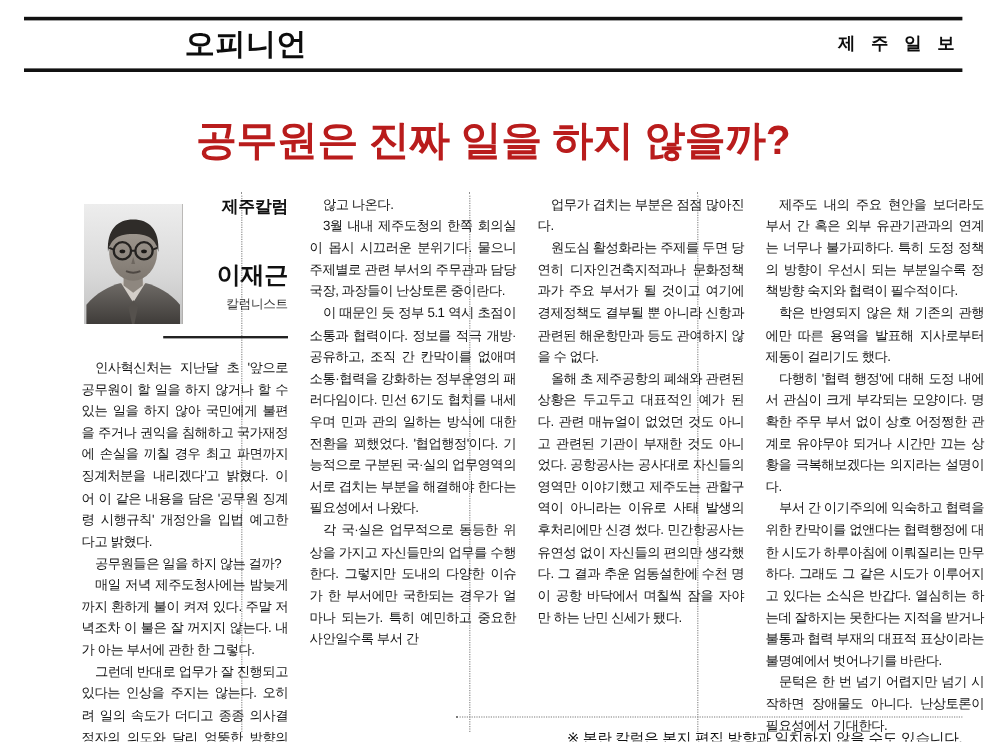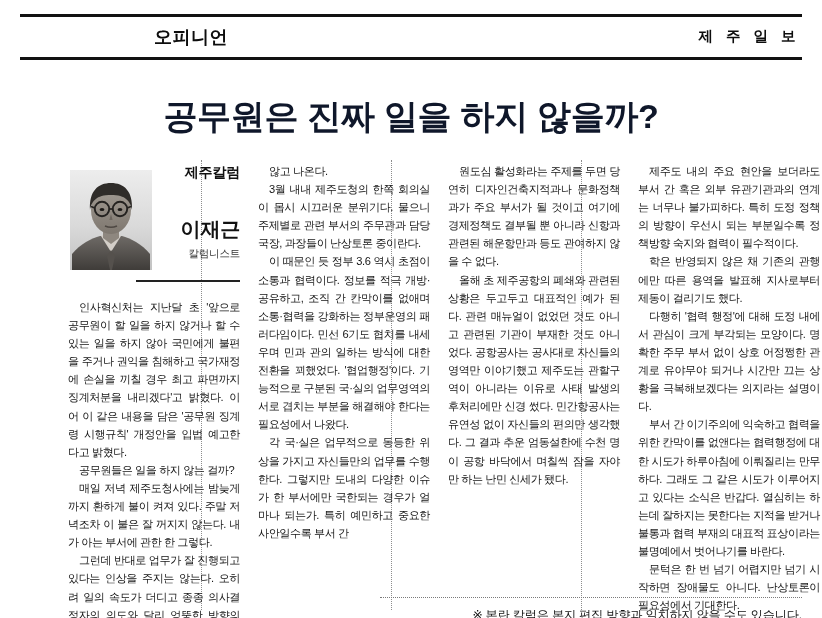--- a/index.html
+++ b/index.html
@@ -33,21 +33,21 @@
   }
   .masthead-inner {
     position: relative;
     height: 100%;
   }
   .section-title {
     position: absolute;
     left: 134px;
     top: 50%;
     transform: translateY(-52%);
-    font-size: 18px;
+    font-size: 25px;
     font-weight: bold;
     letter-spacing: 0.5px;
     color: #0d0d0d;
     white-space: nowrap;
   }
   .paper-name {
     position: absolute;
     right: 2px;
     top: 50%;
     transform: translateY(-52%);
@@ -57,21 +57,21 @@
     color: #0d0d0d;
     white-space: nowrap;
   }
 
   
   .headline {
     text-align: center;
     font-size: 34px;
     font-weight: bold;
     letter-spacing: -0.3px;
-    color: #0f172a;
+    color: #b91c1c;
     margin-top: 34px;
     margin-bottom: 10px;
     white-space: nowrap;
   }
 
   
   .body-area {
     position: relative;
     margin-top: 18px;
     height: 460px;
@@ -266,27 +266,28 @@
           <p>공무원들은 일을 하지 않는 걸까?</p>
           <p>매일 저녁 제주도청사에는 밤늦게까지 환하게 불이 켜져 있다. 주말 저녁조차 이 불은 잘 꺼지지 않는다. 내가 아는 부서에 관한 한 그렇다.</p>
           <p>그런데 반대로 업무가 잘 진행되고 있다는 인상을 주지는 않는다. 오히려 일의 속도가 더디고 종종 의사결정자의 의도와 달리 엉뚱한 방향의 정책이 서슴지</p>
         </div>
     </div>
 
     <div class="col col-2">
       <div class="ptext">
           <p>않고 나온다.</p>
           <p>3월 내내 제주도청의 한쪽 회의실이 몹시 시끄러운 분위기다. 물으니 주제별로 관련 부서의 주무관과 담당 국장, 과장들이 난상토론 중이란다.</p>
-          <p>이 때문인 듯 정부 3.6 역시 초점이 소통과 협력이다. 정보를 적극 개방·공유하고, 조직 간 칸막이를 없애며 소통·협력을 강화하는 정부운영의 패러다임이다. 민선 6기도 협치를 내세우며 민과 관의 일하는 방식에 대한 전환을 꾀했었다. '협업행정'이다. 기능적으로 구분된 국·실의 업무영역의 서로 겹치는 부분을 해결해야 한다는 필요성에서 나왔다.</p>
+          <p>이 때문인 듯 정부 5.1 역시 초점이 소통과 협력이다. 정보를 적극 개방·공유하고, 조직 간 칸막이를 없애며 소통·협력을 강화하는 정부운영의 패러다임이다. 민선 6기도 협치를 내세우며 민과 관의 일하는 방식에 대한 전환을 꾀했었다. '협업행정'이다. 기능적으로 구분된 국·실의 업무영역의 서로 겹치는 부분을 해결해야 한다는 필요성에서 나왔다.</p>
           <p>각 국·실은 업무적으로 동등한 위상을 가지고 자신들만의 업무를 수행한다. 그렇지만 도내의 다양한 이슈가 한 부서에만 국한되는 경우가 얼마나 되는가. 특히 예민하고 중요한 사안일수록 부서 간</p>
         </div>
     </div>
 
     <div class="col col-3">
       <div class="ptext">
+          <p>업무가 겹치는 부분은 점점 많아진다.</p>
           <p>원도심 활성화라는 주제를 두면 당연히 디자인건축지적과나 문화정책과가 주요 부서가 될 것이고 여기에 경제정책도 결부될 뿐 아니라 신항과 관련된 해운항만과 등도 관여하지 않을 수 없다.</p>
           <p>올해 초 제주공항의 폐쇄와 관련된 상황은 두고두고 대표적인 예가 된다. 관련 매뉴얼이 없었던 것도 아니고 관련된 기관이 부재한 것도 아니었다. 공항공사는 공사대로 자신들의 영역만 이야기했고 제주도는 관할구역이 아니라는 이유로 사태 발생의 후처리에만 신경 썼다. 민간항공사는 유연성 없이 자신들의 편의만 생각했다. 그 결과 추운 엄동설한에 수천 명이 공항 바닥에서 며칠씩 잠을 자야만 하는 난민 신세가 됐다.</p>
         </div>
     </div>
 
     <div class="col col-4">
       <div class="ptext">
           <p>제주도 내의 주요 현안을 보더라도 부서 간 혹은 외부 유관기관과의 연계는 너무나 불가피하다. 특히 도정 정책의 방향이 우선시 되는 부분일수록 정책방향 숙지와 협력이 필수적이다.</p>
           <p>학은 반영되지 않은 채 기존의 관행에만 따른 용역을 발표해 지사로부터 제동이 걸리기도 했다.</p>
           <p>다행히 '협력 행정'에 대해 도정 내에서 관심이 크게 부각되는 모양이다. 명확한 주무 부서 없이 상호 어정쩡한 관계로 유야무야 되거나 시간만 끄는 상황을 극복해보겠다는 의지라는 설명이다.</p>

